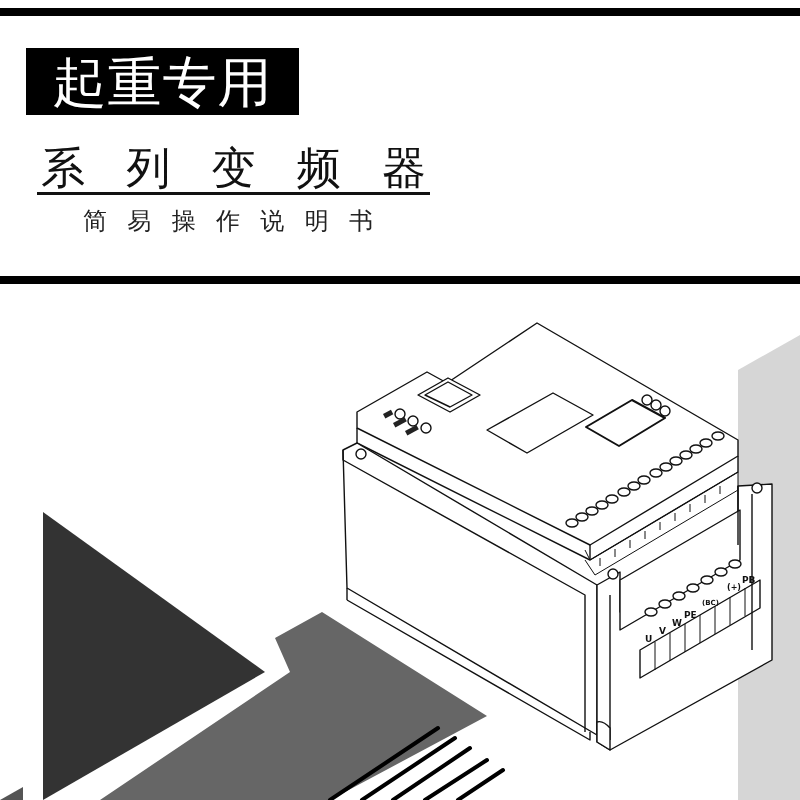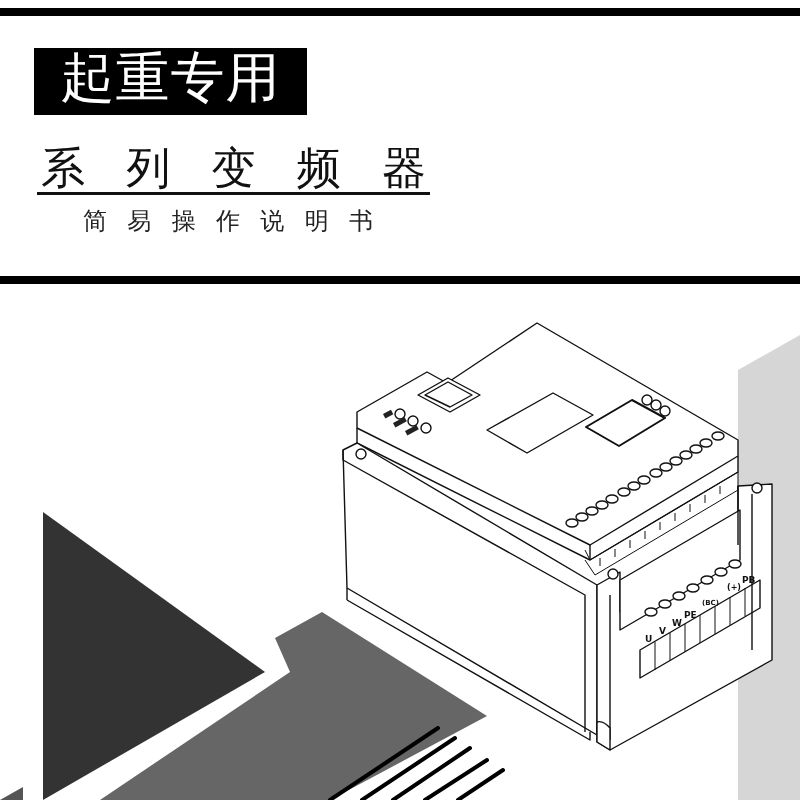--- a/index.html
+++ b/index.html
@@ -1,22 +1,22 @@
 <!DOCTYPE html>
 <html><head>
 <meta charset="utf-8">
 <style>
   html, body { margin:0; padding:0; background:#ffffff; }
   body { width:800px; height:800px; position:relative; overflow:hidden;
          font-family:"DejaVu Sans", "Liberation Sans", sans-serif; }
   .rule-top { position:absolute; left:0; top:8px; width:800px; height:8px; background:#000; }
   .rule-bottom { position:absolute; left:0; top:276px; width:800px; height:8px; background:#000; }
-  .title-box { position:absolute; left:34px; top:48px; width:273px; height:67px; background:#000;
+  .title-box { position:absolute; left:26px; top:48px; width:273px; height:67px; background:#000;
                color:#fff; display:flex; align-items:center; justify-content:center;
-               font-size:54px; letter-spacing:1px; font-family:Liberation Mono, monospace; line-height:1; }
+               font-size:54px; letter-spacing:1px; font-family:Liberation Sans, sans-serif; line-height:1; }
   .series { position:absolute; left:37px; top:140px; width:393px; height:50px;
             display:flex; justify-content:space-between; align-items:flex-end;
             font-size:44px; font-family:"DejaVu Serif", serif; color:#111; line-height:1; padding:0 4px; box-sizing:border-box; }
   .series-underline { position:absolute; left:37px; top:192px; width:393px; height:3px; background:#111; }
   .subtitle { position:absolute; left:83px; top:206px; width:290px; height:30px;
               display:flex; justify-content:space-between; align-items:center;
               font-size:24px; font-family:"DejaVu Serif", serif; color:#222; line-height:1; }
   .art { position:absolute; left:0; top:284px; width:800px; height:516px; }
   .lbl { font-family:"DejaVu Sans", sans-serif; font-weight:bold; }
 </style>

